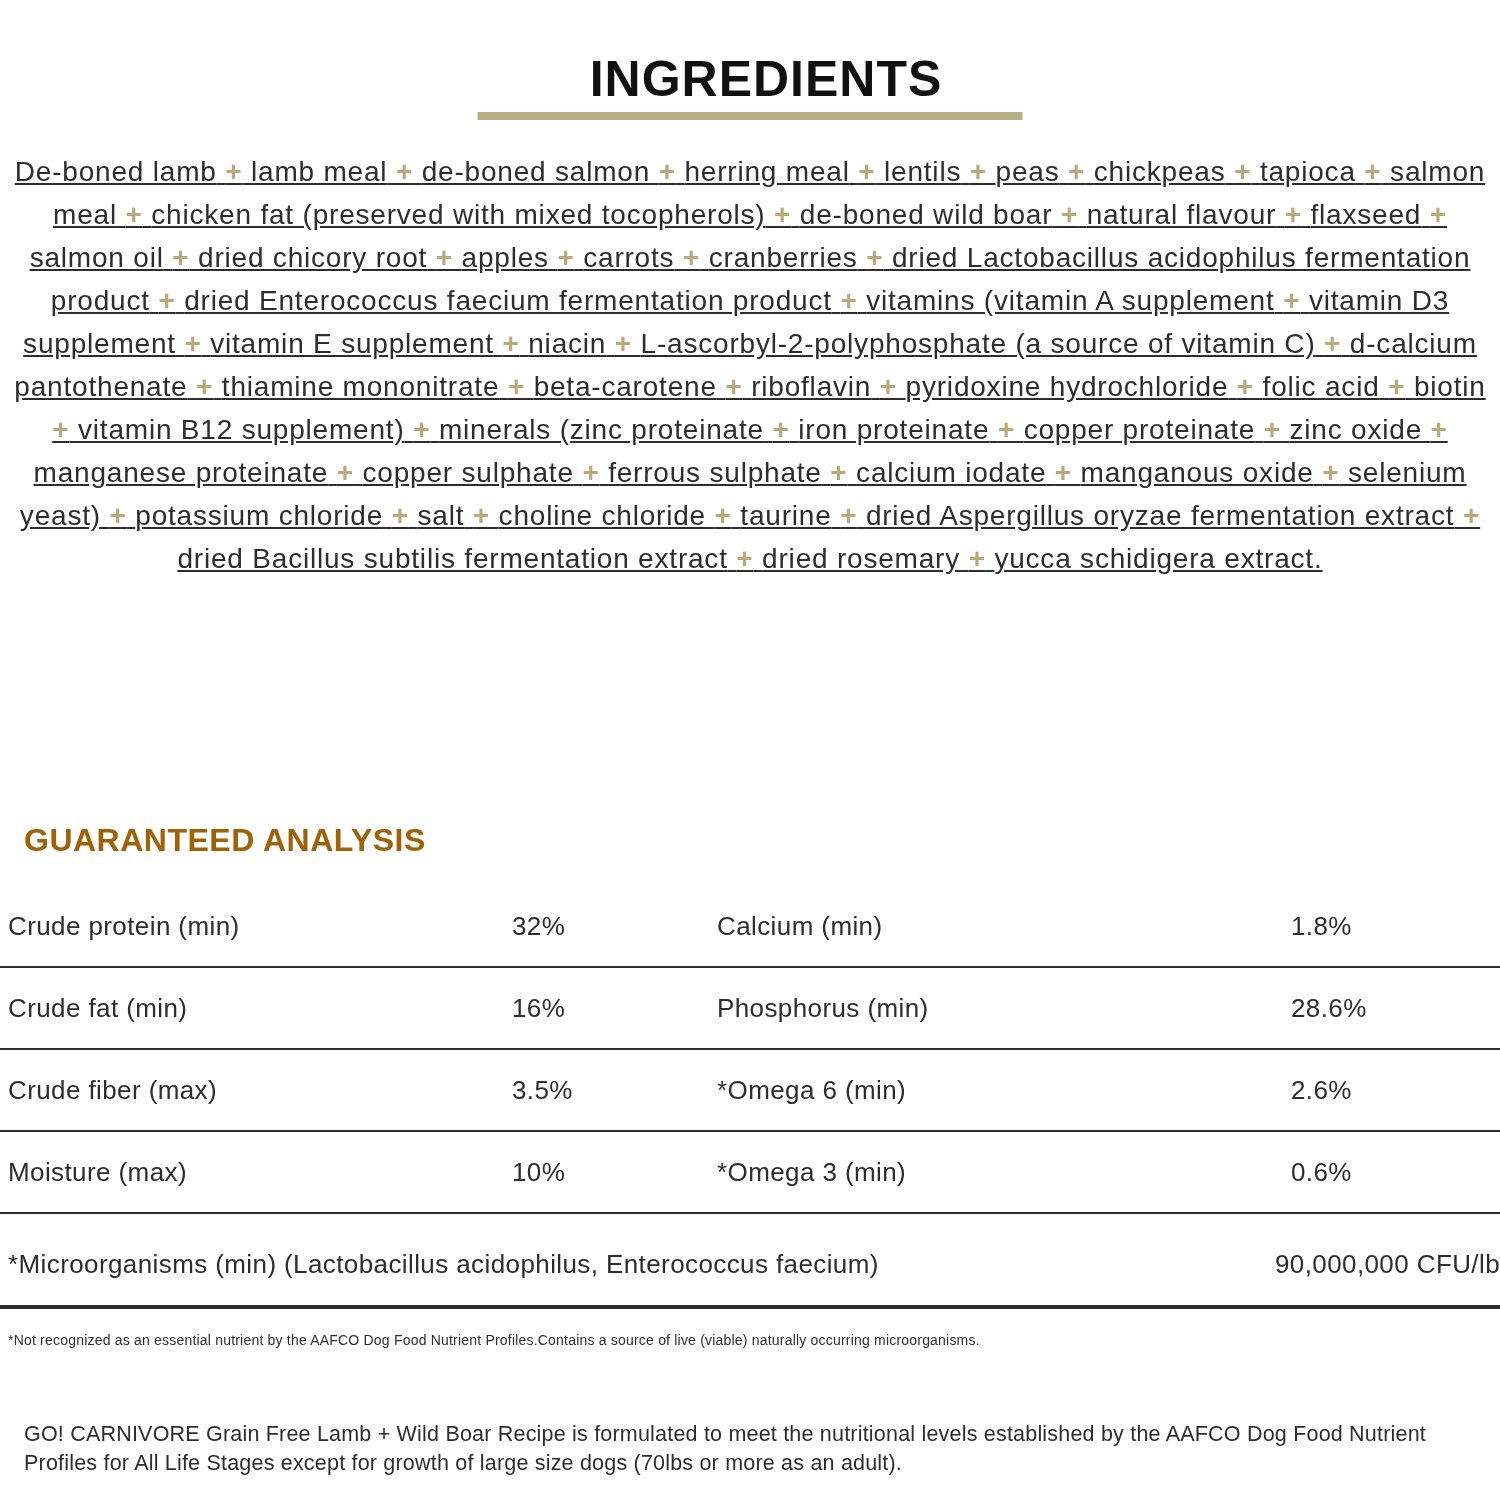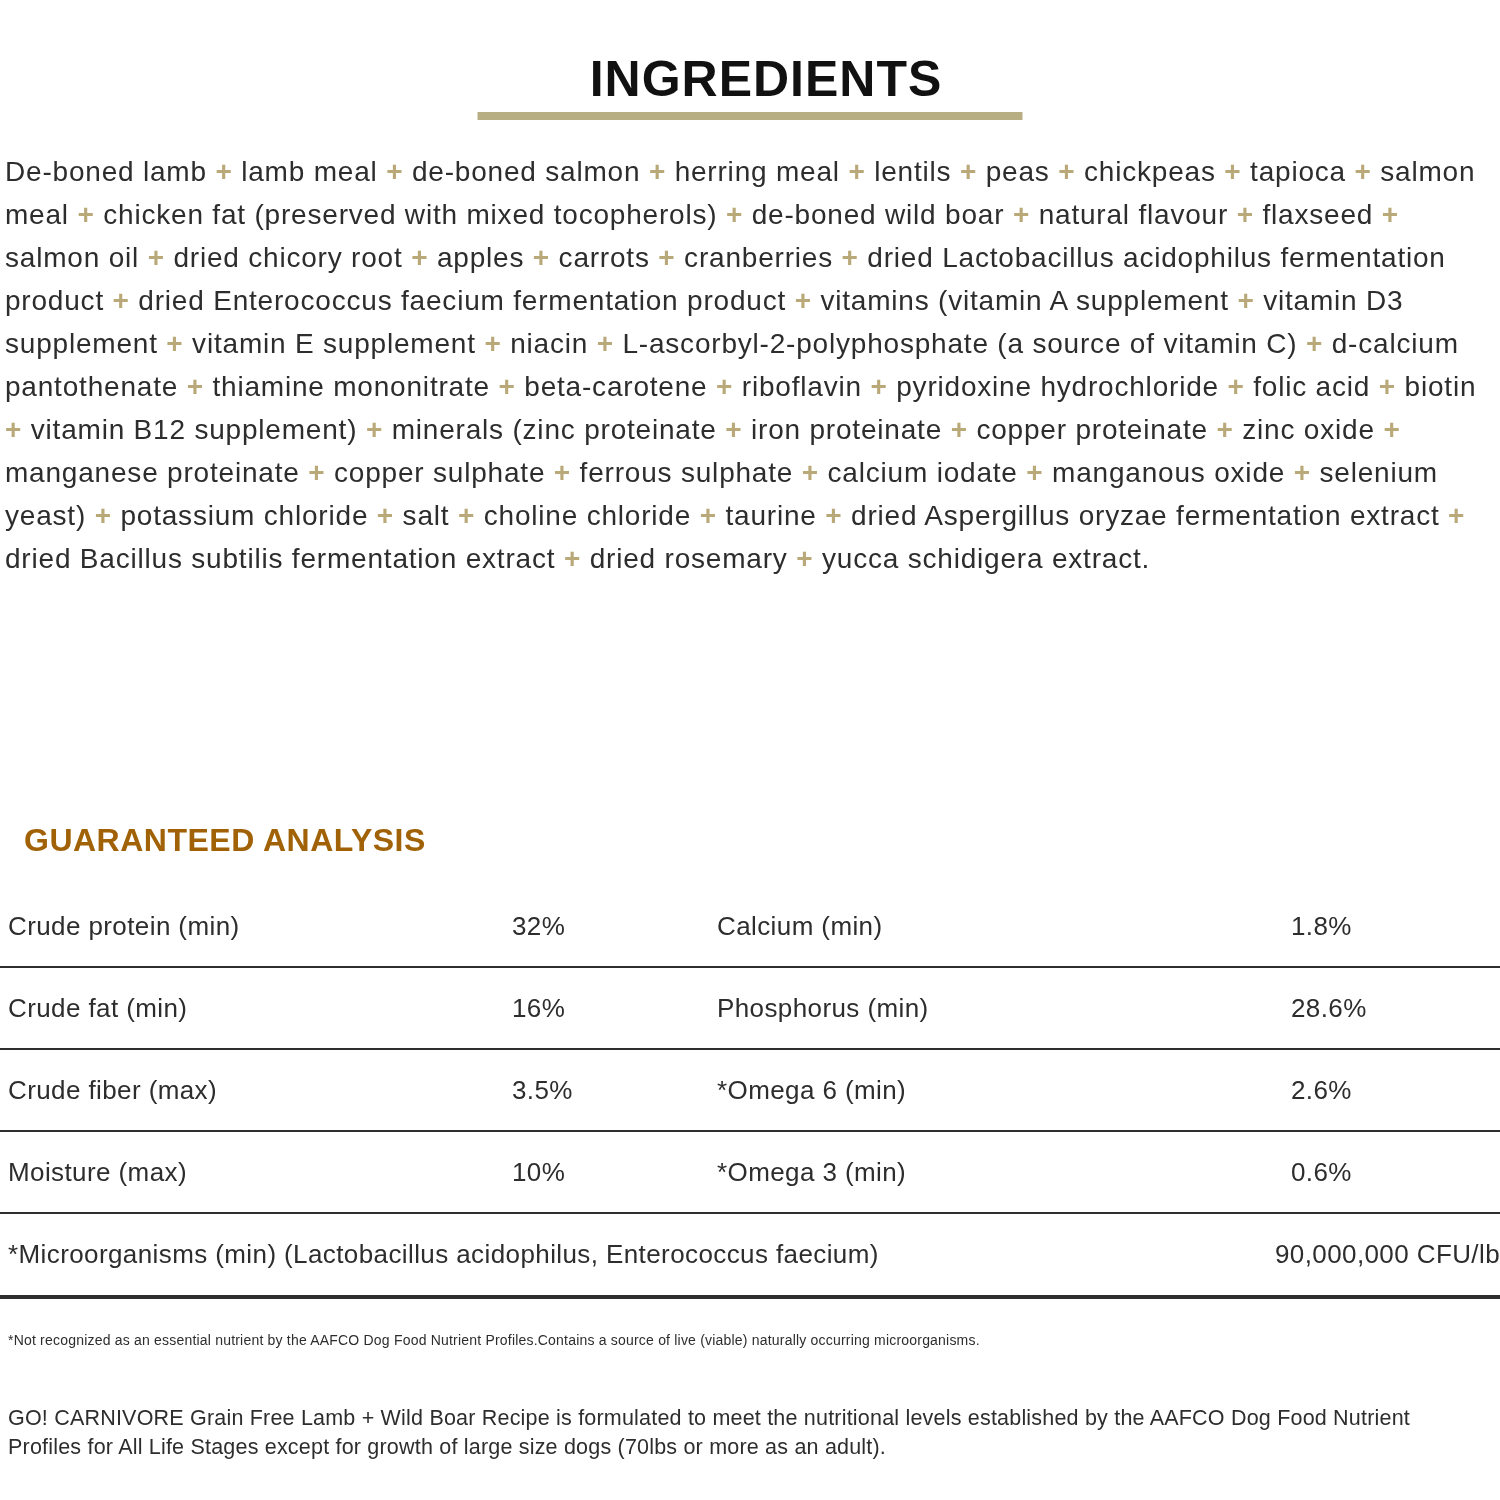--- a/index.html
+++ b/index.html
@@ -32,24 +32,26 @@
     width: 545px;
     height: 8px;
     background: #b8ae83;
   }
   .ingredients-paragraph {
     position: absolute;
     top: 150px;
     left: 5px;
     right: 5px;
     margin: 0;
+    text-align: center;
     font-size: 28px;
     line-height: 43px;
     letter-spacing: 0.8px;
     color: #2d2d2d;
+    text-decoration: underline;
   }
   .ingredients-paragraph .plus {
     color: #b9a878;
     font-weight: bold;
   }
   .analysis-title {
     position: absolute;
     top: 806px;
     left: 8px;
     margin: 16px;
@@ -75,39 +77,40 @@
   }
   .ga-row .ga-label { padding-left: 8px; }
   .ga-row-last {
     display: grid;
     grid-template-columns: 1fr auto;
     align-items: center;
     height: 81px;
     border-bottom: 4px solid #2e2e2e;
     font-size: 26px;
     letter-spacing: 0.4px;
+    margin-top: 10px;
   }
   .ga-row-last .ga-label { padding-left: 8px; }
   .ga-row-last .ga-value { }
   .footnote {
     position: absolute;
     top: 1332px;
     left: 8px;
     margin: 0;
     font-size: 14px;
     letter-spacing: 0.2px;
     white-space: nowrap;
     color: #2d2d2d;
   }
   .formulation {
     position: absolute;
     top: 1404px;
     left: 8px;
     width: 1472px;
-    margin: 0;
+    margin: 16px;
     font-size: 21.5px;
     line-height: 29px;
     letter-spacing: 0.2px;
     color: #2d2d2d;
   }
 </style>
 </head>
 <body>
 
 <div class="page">

